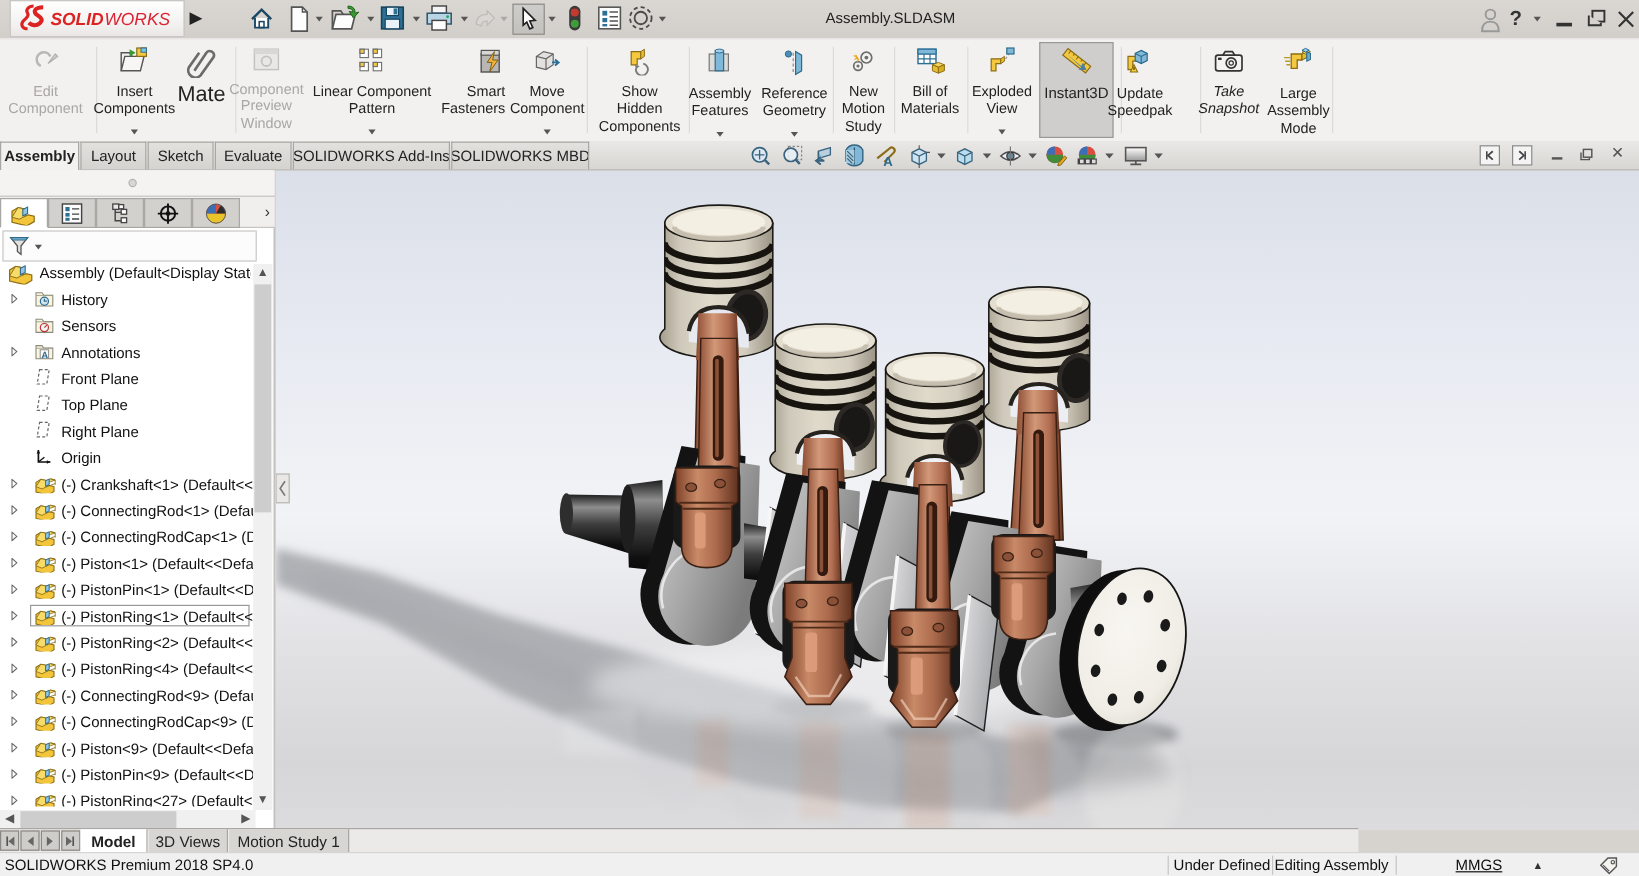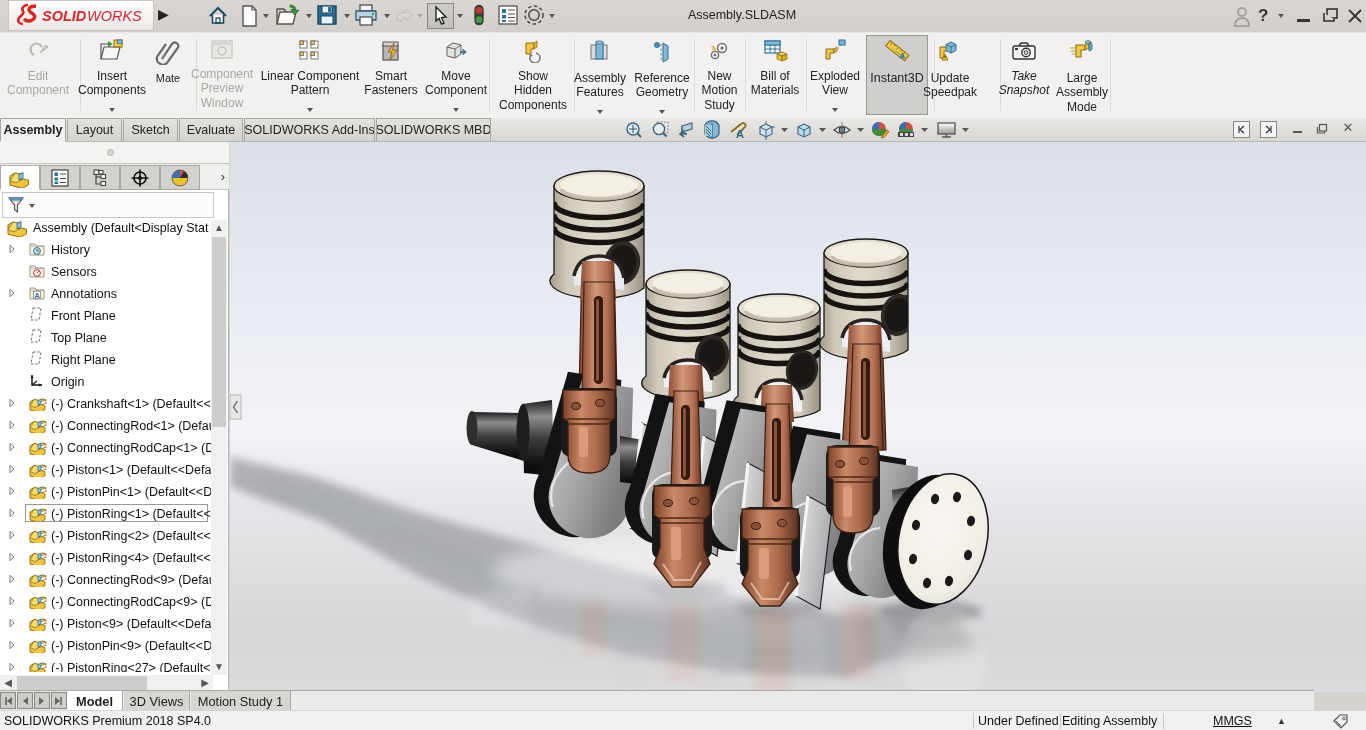--- a/index.html
+++ b/index.html
@@ -40,21 +40,21 @@
 .trow { position:absolute; left:0; width:212px; height:22px; display:flex; align-items:center; font-size:12.5px; color:#111; white-space:nowrap; }
 .trow .arr { position:absolute; left:8px; width:8px; height:8px; }
 .trow .tic { position:absolute; left:29px; }
 .trow .ttx { position:absolute; left:51px; overflow:hidden; width:160px; }
 
 #vscroll { position:absolute; right:1px; top:78px; width:16px; height:455px; background:#f0f0f0; }
 #hscroll { position:absolute; left:0; top:533px; width:213px; height:16px; background:#f0f0f0; }
 
 #viewport { position:absolute; left:230px; top:0; width:1136px; height:550px; }
 
-#btabs { position:absolute; left:0; top:690px; width:1314px; height:20px; background:#eceae8; border-top:1px solid #a9a7a3; }
+#btabs { position:absolute; left:0; top:690px; width:1132px; height:20px; background:#eceae8; border-top:1px solid #a9a7a3; }
 .navb { width:16px; height:17px; background:#cfcdc9; border:1px solid #8a8884; margin-right:1px; display:flex; align-items:center; justify-content:center; }
 .btab { position:absolute; top:0; height:20px; font-size:12.8px; color:#222; display:flex; align-items:center; justify-content:center; white-space:nowrap; overflow:hidden; background:#d8d6d2; border-right:1px solid #a9a7a3; }
 .btab.active { background:#ffffff; font-weight:bold; }
 
 #status { position:absolute; left:0; top:710px; width:1366px; height:20px; background:#f0f0f0; border-top:1px solid #d5d5d5; font-size:12.5px; color:#111; }
 </style>
 </head>
 <body>
 <div id="app">
   <div id="titlebar">
@@ -188,21 +188,21 @@
           <rect x="15" y="1" width="8" height="7" fill="#f4c940" stroke="#8a6d15" stroke-width="1"></rect>
           <rect x="18.5" y="1" width="4.5" height="3.5" fill="#7fc4e8" stroke="#2d6a8c" stroke-width="0.8"></rect>
         </svg>
       <div>Insert<br>Components</div>
       <div style="margin-top:3px"><span class="caret"></span></div>
     </div>
     <div class="rbtn" style="left:146px; width:44px;">
       <svg class="ric" width="26" height="26" viewBox="0 0 26 26">
           <path d="M7 20 L17 5 a3.5 3.5 0 0 1 6 3.5 L12 24 a6 6 0 0 1 -9.5 -7 L11 5" fill="none" stroke="#6b6b6b" stroke-width="2.2"></path>
         </svg>
-      <div style="font-size:11px">Mate</div>
+      <div style="font-size:18px">Mate</div>
     </div>
     <div class="rbtn gray" style="left:191px; width:62px;">
       <svg class="ric" width="24" height="22" viewBox="0 0 24 22">
           <rect x="2" y="2" width="20" height="17" fill="#e9e8e6" stroke="#c4c2bf" stroke-width="1.2"></rect>
           <rect x="2" y="2" width="20" height="4" fill="#d9d7d4"></rect>
           <circle cx="12" cy="12" r="4" fill="none" stroke="#c4c2bf" stroke-width="1.5"></circle>
         </svg>
       <div>Component<br>Preview<br>Window</div>
     </div>
     <div class="rbtn" style="left:255px; width:110px;">
@@ -214,21 +214,21 @@
             <rect x="14" y="2" width="3.5" height="3.5" fill="#f4c940"></rect>
             <rect x="3" y="13" width="7" height="7" fill="#fff"></rect>
             <rect x="3" y="13" width="3.5" height="3.5" fill="#f4c940"></rect>
             <rect x="14" y="13" width="7" height="7" fill="#fff"></rect>
             <rect x="14" y="13" width="3.5" height="3.5" fill="#f4c940"></rect>
           </g>
         </svg>
       <div>Linear Component<br>Pattern</div>
       <div style="margin-top:3px"><span class="caret"></span></div>
     </div>
-    <div class="rbtn" style="left:361px; width:60px;">
+    <div class="rbtn" style="left:361px; width:60px;text-align:right;">
       <svg class="ric" width="24" height="24" viewBox="0 0 24 24">
           <rect x="4" y="6" width="15" height="15" fill="#b9b7b4" stroke="#555" stroke-width="1.2"></rect>
           <rect x="4" y="3" width="15" height="4" fill="#d9d7d4" stroke="#555" stroke-width="1"></rect>
           <path d="M15 4 L9 13 h4 l-2 8 7 -10 h-4.5 z" fill="#f2b33a" stroke="#7a5a10" stroke-width="0.8"></path>
         </svg>
       <div>Smart<br>Fasteners</div>
     </div>
     <div class="rbtn" style="left:423px; width:66px;">
       <svg class="ric" width="26" height="24" viewBox="0 0 26 24">
           <path d="M4 8 l6 -4 8 2 v9 l-6 4 -8 -2 z" fill="#e3e1de" stroke="#666" stroke-width="1"></path>

